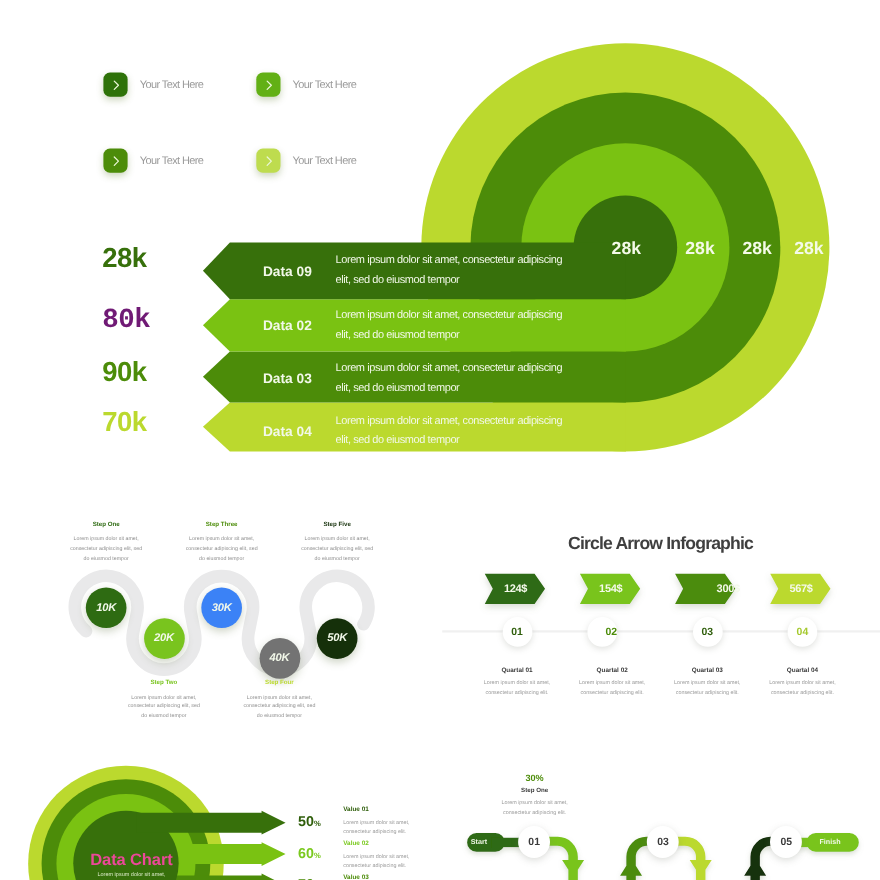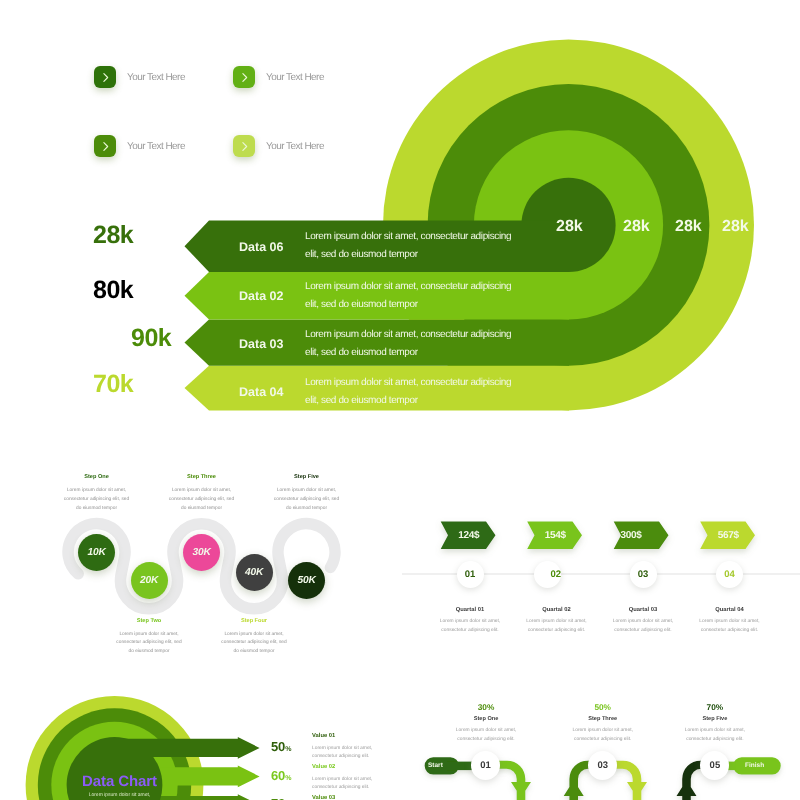--- a/index.html
+++ b/index.html
@@ -16,70 +16,70 @@
   .tb2 { left:233px; top:66px; } .tb2 .tb-ic { background:#62B015; }
   .tb3 { left:94px; top:135px; } .tb3 .tb-ic { background:#4C8C09; }
   .tb4 { left:233px; top:135px; }.tb4 .tb-ic { background:#BEDC4E; }
 
   
   .spiralsvg { position:absolute; left:0; top:0; }
   .sp-row { position:absolute; left:0; width:800px; height:47px; }
   .sp-r1 { top:220.4px; height:51.6px; } .sp-r2 { top:272px; height:47.5px; } .sp-r3 { top:319.5px; height:46.3px; } .sp-r4 { top:365.8px; height:44.6px; }
   .sp-val { position:absolute; left:93px; font-size:25px; font-weight:bold; letter-spacing:-0.5px; line-height:1; }
   .sp-r1 .sp-val { top:2.4px; } .sp-r2 .sp-val { top:5.7px; }
-  .sp-r3 .sp-val { top:6.3px;margin-left:38px; } .sp-r4 .sp-val { top:6.1px; }
-  .sp-r1 .sp-val { color:#37700B; } .sp-r2 .sp-val { color:#000000; }
+  .sp-r3 .sp-val { top:6.3px; } .sp-r4 .sp-val { top:6.1px; }
+  .sp-r1 .sp-val { color:#37700B; } .sp-r2 .sp-val { color:#701a75;font-family:Liberation Mono, monospace; }
   .sp-r3 .sp-val { color:#4C8C09; } .sp-r4 .sp-val { color:#BBD92E; }
   .sp-title { position:absolute; left:239px; font-size:12.5px; font-weight:bold; color:#F2F8E9; line-height:1; }
   .sp-r1 .sp-title { top:20.5px; } .sp-r2 .sp-title { top:17.5px; }
   .sp-r3 .sp-title { top:18.1px; } .sp-r4 .sp-title { top:20.1px; }
   .sp-desc { position:absolute; left:305px; font-size:10px; color:#F2F8E9; line-height:18px; letter-spacing:-0.38px; white-space:nowrap; }
   .sp-r1 .sp-desc { top:8px; } .sp-r2 .sp-desc { top:6px; }
   .sp-r3 .sp-desc { top:6.3px; } .sp-r4 .sp-desc { top:8.3px; }
   .rl { position:absolute; font-size:16px; font-weight:bold; color:#F4FAE8; }
   .rl1 { left:556px; top:218px; } .rl2 { left:623px; top:218px; }
   .rl3 { left:675px; top:218px; } .rl4 { left:722px; top:218px; }
 
   
   .snakesvg { position:absolute; left:0; top:0; pointer-events:none; }
   .node { position:absolute; width:37px; height:37px; border-radius:50%; display:flex; align-items:center; justify-content:center;
           color:#F2F8E9; font-size:10.2px; font-weight:bold; letter-spacing:-0.2px; box-shadow:0 3px 8px rgba(90,110,60,.30);font-style:italic; }
   .n1 { left:78px;  top:533.5px; background:#2E6B12; }
   .n2 { left:130.5px; top:562px; background:#79C41E; }
-  .n3 { left:183px; top:533.5px; background:#ec4899; }
-  .n4 { left:235.5px; top:554px; background:#404040; }
+  .n3 { left:183px; top:533.5px; background:#3b82f6; }
+  .n4 { left:235.5px; top:580px; background:#737373; }
   .n5 { left:288px; top:562px; background:#15300A; }
   .stxt { position:absolute; width:76px; text-align:center; }
   .st-t { font-size:5.6px; font-weight:bold; line-height:1; }
   .st-d { font-size:4.8px; color:#8e8e8e; line-height:8.8px; margin-top:6.5px; white-space:nowrap; }
   .st1 { left:58.5px; top:475px; } .st1 .st-t { color:#2E6B12; }
   .st2 { left:111px; top:618.5px; } .st2 .st-t { color:#79C41E; }
   .st3 { left:163.5px; top:475px; } .st3 .st-t { color:#4C8C09; }
   .st4 { left:216px; top:618.5px; } .st4 .st-t { color:#BBD92E; }
   .st5 { left:268.5px; top:475px; } .st5 .st-t { color:#15300A; }
 
   
   .ca-title { position:absolute; left:400px; top:486px; width:401px; text-align:center; font-size:16px; font-weight:bold; color:#3F3F3F; letter-spacing:-0.75px; }
   .ca-line { position:absolute; left:401.7px; top:573px; width:399px; height:1.6px; background:#F0F0F0; }
   .casvg { position:absolute; left:0; top:0; pointer-events:none; }
   .ca-amt { position:absolute; width:56px; text-align:center; font-size:10px; font-weight:bold; color:#F4F9EA; letter-spacing:-0.3px; top:529.5px; }
-  .ca-a1 { left:440.7px; } .ca-a2 { left:527.2px; } .ca-a3 { left:603px; } .ca-a4 { left:700.2px; }
+  .ca-a1 { left:440.7px; } .ca-a2 { left:527.2px; } .ca-a3 { left:634px; } .ca-a4 { left:700.2px; }
   .ca-num { position:absolute; width:27px; height:27px; border-radius:50%; background:#fff; display:flex;
             align-items:center; justify-content:center; font-size:9.5px; font-weight:bold; top:560.5px;
             box-shadow:0 2px 6px rgba(120,125,110,.22); }
   .ca-n1 { left:456.5px; color:#2F5E0B; } .ca-n2 { left:534px; color:#4C8C09;justify-content:flex-end; }
   .ca-n3 { left:629.5px; color:#2F5E0B; } .ca-n4 { left:716px; color:#A5C92E; }
   .ca-txt { position:absolute; width:120px; text-align:center; top:607.5px; }
   .ca-h { font-size:5.8px; font-weight:bold; color:#3A3A3A; line-height:1; }
   .ca-d { font-size:4.9px; color:#9a9a9a; line-height:9.3px; margin-top:3.8px; white-space:nowrap; }
   .ca-t1 { left:410px; } .ca-t2 { left:496.5px; } .ca-t3 { left:583px; } .ca-t4 { left:669.5px; }
 
   
   .dcsvg { position:absolute; left:0; top:0; pointer-events:none; }
-  .dc-title { position:absolute; left:60px; top:773px; width:119px; text-align:center; font-size:15px; font-weight:bold; color:#8b5cf6; letter-spacing:-0.1px; }
+  .dc-title { position:absolute; left:60px; top:773px; width:119px; text-align:center; font-size:15px; font-weight:bold; color:#ec4899; letter-spacing:-0.1px; }
   .dc-sub { position:absolute; left:60px; top:792px; width:119px; text-align:center; font-size:5px; color:#DCEBC8; }
   .dc-pct { position:absolute; font-weight:bold; line-height:1; }
   .dc-pct .pv { font-size:13px; }
   .dc-pct .pu { font-size:7px; }
   .dc-p1 { left:270.9px; top:739.3px; color:#2F5E0B; }
   .dc-p2 { left:270.9px; top:767.8px; color:#7AC91E; }
   .dc-p3 { left:270.9px; top:796.3px; color:#4C8C09; }
   .dc-row { position:absolute; left:312px; width:150px; }
   .dc-lb { font-size:5.8px; font-weight:bold; line-height:1; }
   .dc-dd { font-size:4.9px; color:#9a9a9a; line-height:8.8px; margin-top:4.5px; white-space:nowrap; }
@@ -148,21 +148,21 @@
     <circle cx="568.5" cy="224.9" r="140.9" fill="#4C8C09"></circle>
     <path d="M184.5,342.6 L209,319.5 H569 V365.8 H209 Z" fill="#4C8C09"></path>
     <circle cx="568.5" cy="224.9" r="94.6" fill="#7AC212"></circle>
     <path d="M184.5,295.7 L209,272 H569 V319.5 H209 Z" fill="#7AC212"></path>
     <circle cx="568.5" cy="224.9" r="47.1" fill="#37700B"></circle>
     <path d="M184.5,246.2 L209,220.4 H569 V272 H209 Z" fill="#37700B"></path>
   </svg>
 
   <div class="sp-row sp-r1">
     <div class="sp-val">28k</div>
-    <div class="sp-title">Data 06</div>
+    <div class="sp-title">Data 09</div>
     <div class="sp-desc">
       <span>Lorem ipsum dolor sit amet, consectetur adipiscing</span><br>
       <span>elit, sed do eiusmod tempor</span>
     </div>
   </div>
   <div class="sp-row sp-r2">
     <div class="sp-val">80k</div>
     <div class="sp-title">Data 02</div>
     <div class="sp-desc">
       <span>Lorem ipsum dolor sit amet, consectetur adipiscing</span><br>
@@ -231,20 +231,21 @@
   </div>
   <div class="stxt st4">
     <div class="st-t">Step Four</div>
     <div class="st-d"><span>Lorem ipsum dolor sit amet,</span><br><span>consectetur adipiscing elit, sed</span><br><span>do eiusmod tempor</span></div>
   </div>
   <div class="stxt st5">
     <div class="st-t">Step Five</div>
     <div class="st-d"><span>Lorem ipsum dolor sit amet,</span><br><span>consectetur adipiscing elit, sed</span><br><span>do eiusmod tempor</span></div>
   </div>
 
+  <div class="ca-title">Circle Arrow Infographic</div>
   <div class="ca-line"></div>
 
   <svg class="casvg" viewBox="0 0 800 800" width="800" height="800">
     <g filter="url(#casha)">
       <path d="M440.7,521.5 H486 L495.5,535.3 L486,549.1 H440.7 L448,535.3 Z" fill="#2E6B12"></path>
       <path d="M527.2,521.5 H572.5 L582,535.3 L572.5,549.1 H527.2 L534.5,535.3 Z" fill="#79C41E"></path>
       <path d="M613.7,521.5 H659 L668.5,535.3 L659,549.1 H613.7 L621,535.3 Z" fill="#4C8C09"></path>
       <path d="M700.2,521.5 H745.5 L755,535.3 L745.5,549.1 H700.2 L707.5,535.3 Z" fill="#BBD92E"></path>
     </g>
     <defs>
@@ -338,30 +339,20 @@
       <path d="M741.7,757.3 H772.2 a8.55,8.55 0 0 1 0,17.1 H741.7 a8.55,8.55 0 0 1 0,-17.1 Z" fill="#79C41E"></path>
       <rect x="723" y="761.6" width="26" height="8.5" fill="#79C41E"></rect>
     </g>
   </svg>
 
   <div class="ps-txt ps-x1">
     <div class="ps-p">30%</div>
     <div class="ps-t">Step One</div>
     <div class="ps-d"><span>Lorem ipsum dolor sit amet,</span><br><span>consectetur adipiscing elit.</span></div>
   </div>
-  <div class="ps-txt ps-x2">
-    <div class="ps-p">50%</div>
-    <div class="ps-t">Step Three</div>
-    <div class="ps-d"><span>Lorem ipsum dolor sit amet,</span><br><span>consectetur adipiscing elit.</span></div>
-  </div>
-  <div class="ps-txt ps-x3">
-    <div class="ps-p">70%</div>
-    <div class="ps-t">Step Five</div>
-    <div class="ps-d"><span>Lorem ipsum dolor sit amet,</span><br><span>consectetur adipiscing elit.</span></div>
-  </div>
 
   <div class="ps-lbl ps-start">Start</div>
   <div class="ps-lbl ps-finish">Finish</div>
   <div class="ps-num ps-num1">
       <span>01</span>
     </div>
   <div class="ps-num ps-num2">
       <span>03</span>
     </div>
   <div class="ps-num ps-num3">

